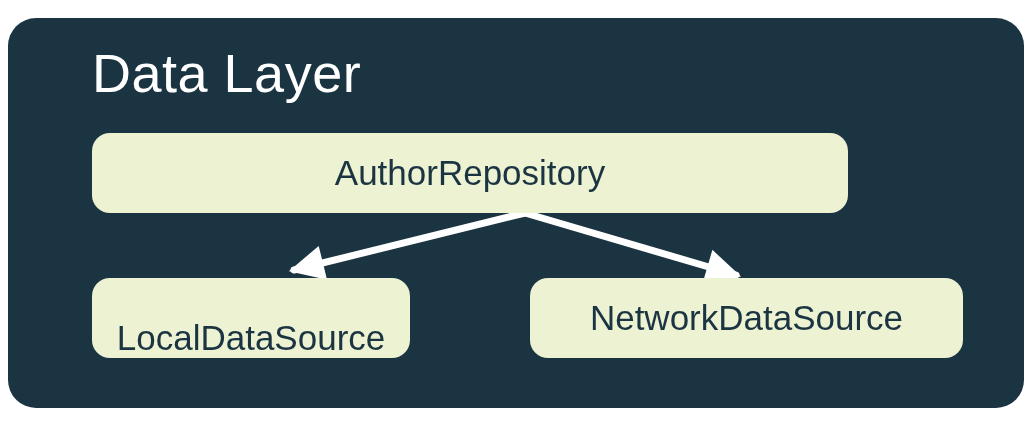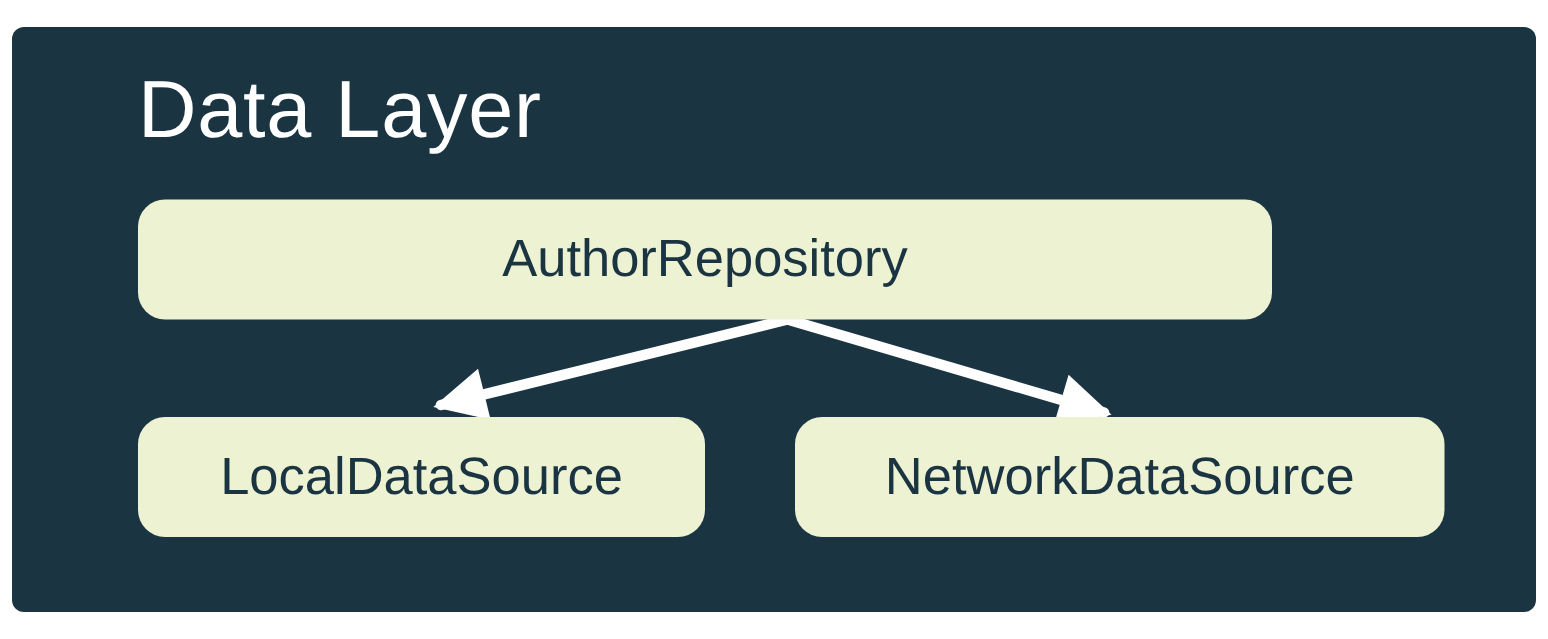--- a/index.html
+++ b/index.html
@@ -16,21 +16,21 @@
     background:var(--page-bg);
     font-family:"Liberation Sans","DejaVu Sans",sans-serif;
     position:relative;
     overflow:hidden;
   }
   .diagram-container{
     position:absolute;
     left:8px; top:18px;
     width:1016px; height:390px;
     background:var(--container-bg);
-    border-radius:8px;
+    border-radius:28px;
   }
   .diagram-title{
     position:absolute;
     left:84px; top:24px;
     font-size:54px;
     line-height:1.15;
     font-weight:400;
     color:var(--title-text);
     letter-spacing:0.5px;
     white-space:nowrap;
@@ -40,21 +40,21 @@
     background:var(--node-bg);
     border-radius:18px;
     display:flex;
     align-items:center;
     justify-content:center;
     font-size:35px;
     color:var(--node-text);
     white-space:nowrap;
   }
   .node-author{ left:84px;  top:115px; width:756px; height:80px; }
-  .node-local{  left:84px;  top:260px; width:378px; height:80px; }
+  .node-local{  left:84px;  top:260px; width:318px; height:80px;align-items:flex-end; }
   .node-network{left:522px; top:260px; width:433px; height:80px; }
   .edges-svg{
     position:absolute;
     left:0; top:0;
     width:1016px; height:390px;
     pointer-events:none;
   }
 </style>
 </head>
 <body>

